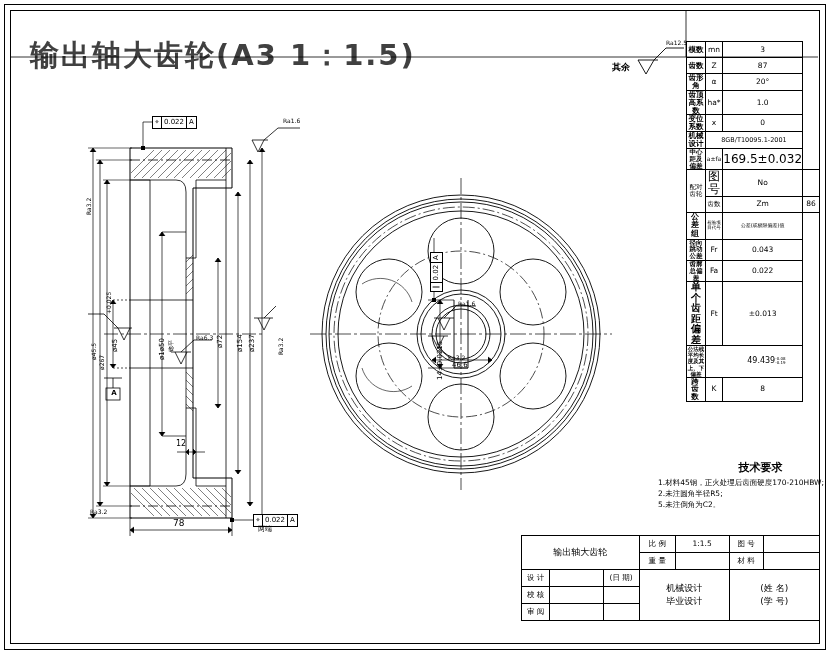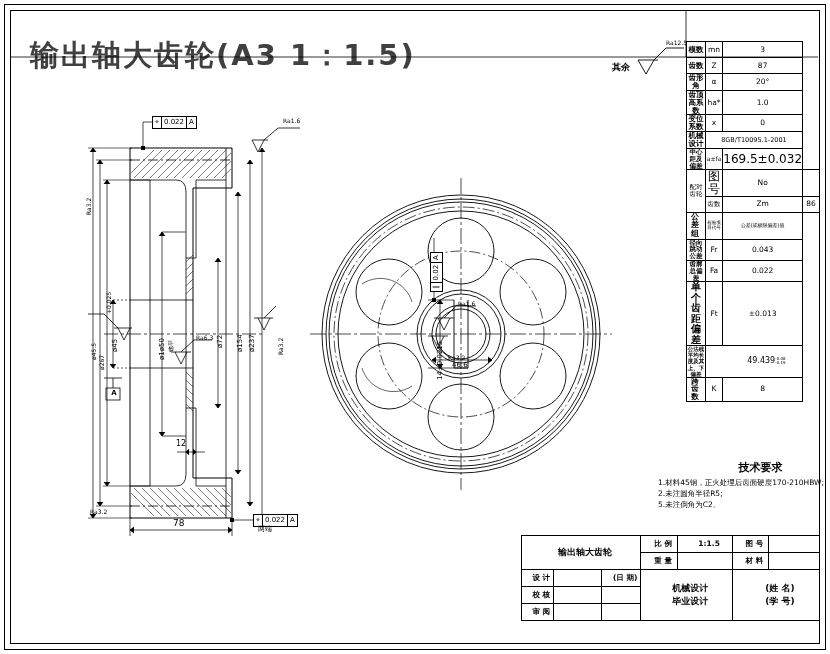--- a/index.html
+++ b/index.html
@@ -19,21 +19,21 @@
   .vert{transform-origin:left top;transform:rotate(-90deg);}
   .tbl{position:absolute;border-collapse:collapse;font-size:7.5px;
        font-family:"DejaVu Sans",sans-serif;}
   .tbl td{border:1px solid #000;text-align:center;padding:0;line-height:1.05;}
   #param-table{left:686px;top:41px;width:134px;}
   #param-table td{height:15px;}
   .pname{width:58px;font-weight:bold;}
   .psym{width:22px;}
   .pval{width:54px;}
   #title-block{left:521px;top:535px;width:299px;}
-  #title-block td{height:16px;font-weight:bold;padding-left:8px;}
+  #title-block td{height:16px;font-weight:normal;}
   .tb-big{font-size:9px;}
   .techreq{position:absolute;left:618px;top:460px;width:205px;margin-left:40px;}
   .techreq .hd{font-size:11px;font-weight:bold;text-align:center;
      font-family:"DejaVu Sans",sans-serif;margin-bottom:3px;}
   .techreq .ln{font-size:7.5px;font-family:"DejaVu Sans",sans-serif;line-height:1.45;white-space:nowrap;}
   .gdt{position:absolute;border:1px solid #000;display:flex;height:11px;
        font-size:7px;font-family:"DejaVu Sans",sans-serif;align-items:center;background:#fff;}
   .gdt div{border-right:1px solid #000;padding:0 2px;height:11px;line-height:11px;}
   .gdt div:last-child{border-right:none;}
 </style>

